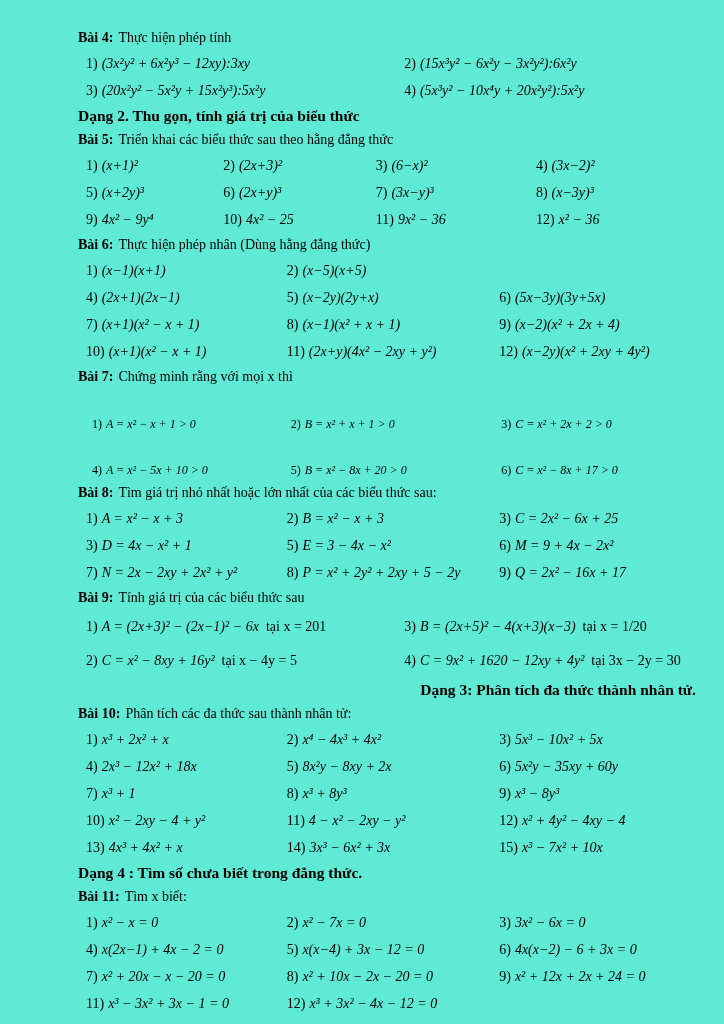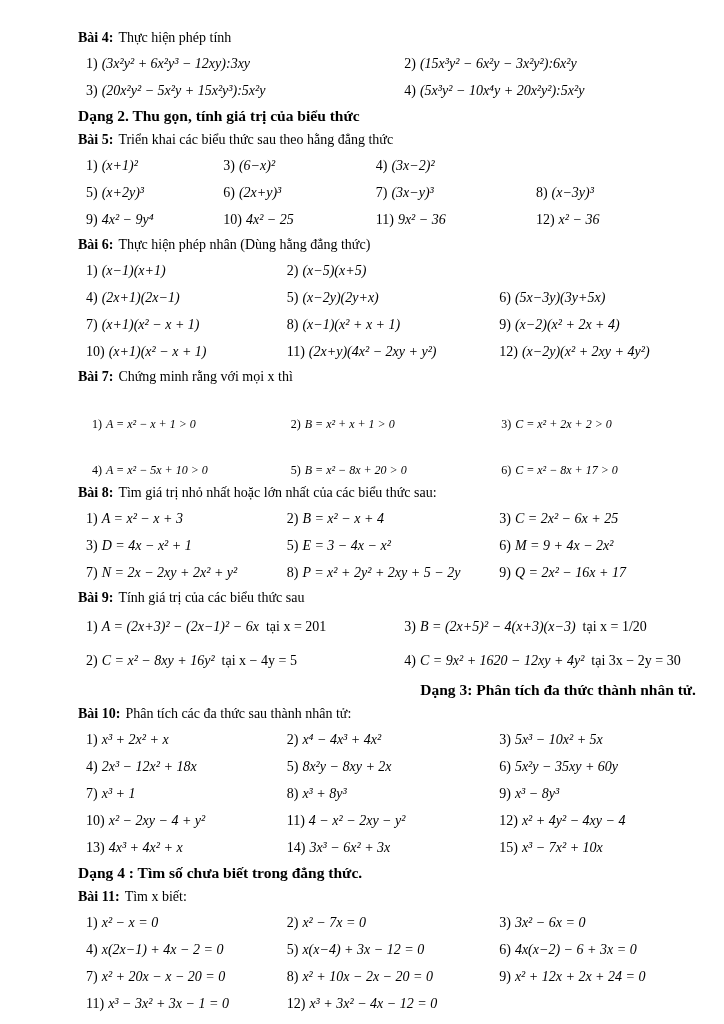--- a/index.html
+++ b/index.html
@@ -1,17 +1,17 @@
 <!DOCTYPE html>
 <html><head>
 <meta charset="utf-8">
 <style>
   html,body{margin:0;padding:0;background:#e9e9e9;}
   .page{
-    width:724px;height:1024px;background:#ffffff;box-sizing:border-box;
+    width:724px;height:1024px;background:#5eead4;box-sizing:border-box;
     padding:26px 28px 0 78px;color:#000;
     font-family:"Liberation Serif", serif;font-size:14px;
     overflow:hidden;margin:0 auto;
   }
   .heading{font-weight:bold;font-size:15.5px;line-height:24px;}
   .heading.gap{text-align:right;}
   .ex-head{font-size:14px;line-height:24px;}
   .ex-label{font-weight:bold;}
   .ex-intro{margin-left:5px;}
   .row{display:grid;line-height:27px;padding-left:8px;font-size:14px;}
@@ -36,20 +36,21 @@
         <span class="cell"><span class="num">2)</span><span class="formula">(15x³y² − 6x²y − 3x²y²):6x²y</span></span>
       </div>
       <div class="row cols-2">
         <span class="cell"><span class="num">3)</span><span class="formula">(20x²y² − 5x²y + 15x²y³):5x²y</span></span>
         <span class="cell"><span class="num">4)</span><span class="formula">(5x³y² − 10x⁴y + 20x²y²):5x²y</span></span>
       </div>
       <div class="heading">Dạng 2. Thu gọn, tính giá trị của biểu thức</div>
       <div class="ex-head"><span class="ex-label">Bài 5:</span><span class="ex-intro">Triển khai các biểu thức sau theo hằng đẳng thức</span></div>
       <div class="row cols-4">
         <span class="cell"><span class="num">1)</span><span class="formula">(x+1)²</span></span>
+        <span class="cell"><span class="num">2)</span><span class="formula">(2x+3)²</span></span>
         <span class="cell"><span class="num">3)</span><span class="formula">(6−x)²</span></span>
         <span class="cell"><span class="num">4)</span><span class="formula">(3x−2)²</span></span>
       </div>
       <div class="row cols-4">
         <span class="cell"><span class="num">5)</span><span class="formula">(x+2y)³</span></span>
         <span class="cell"><span class="num">6)</span><span class="formula">(2x+y)³</span></span>
         <span class="cell"><span class="num">7)</span><span class="formula">(3x−y)³</span></span>
         <span class="cell"><span class="num">8)</span><span class="formula">(x−3y)³</span></span>
       </div>
       <div class="row cols-4">
@@ -85,21 +86,21 @@
         <span class="cell"><span class="num">3)</span><span class="formula">C = x² + 2x + 2 &gt; 0</span></span>
       </div>
       <div class="row cols-3 small">
         <span class="cell"><span class="num">4)</span><span class="formula">A = x² − 5x + 10 &gt; 0</span></span>
         <span class="cell"><span class="num">5)</span><span class="formula">B = x² − 8x + 20 &gt; 0</span></span>
         <span class="cell"><span class="num">6)</span><span class="formula">C = x² − 8x + 17 &gt; 0</span></span>
       </div>
       <div class="ex-head"><span class="ex-label">Bài 8:</span><span class="ex-intro">Tìm giá trị nhỏ nhất hoặc lớn nhất của các biểu thức sau:</span></div>
       <div class="row cols-3">
         <span class="cell"><span class="num">1)</span><span class="formula">A = x² − x + 3</span></span>
-        <span class="cell"><span class="num">2)</span><span class="formula">B = x² − x + 4</span></span>
+        <span class="cell"><span class="num">2)</span><span class="formula">B = x² − x + 3</span></span>
         <span class="cell"><span class="num">3)</span><span class="formula">C = 2x² − 6x + 25</span></span>
       </div>
       <div class="row cols-3">
         <span class="cell"><span class="num">3)</span><span class="formula">D = 4x − x² + 1</span></span>
         <span class="cell"><span class="num">5)</span><span class="formula">E = 3 − 4x − x²</span></span>
         <span class="cell"><span class="num">6)</span><span class="formula">M = 9 + 4x − 2x²</span></span>
       </div>
       <div class="row cols-3">
         <span class="cell"><span class="num">7)</span><span class="formula">N = 2x − 2xy + 2x² + y²</span></span>
         <span class="cell"><span class="num">8)</span><span class="formula">P = x² + 2y² + 2xy + 5 − 2y</span></span>

